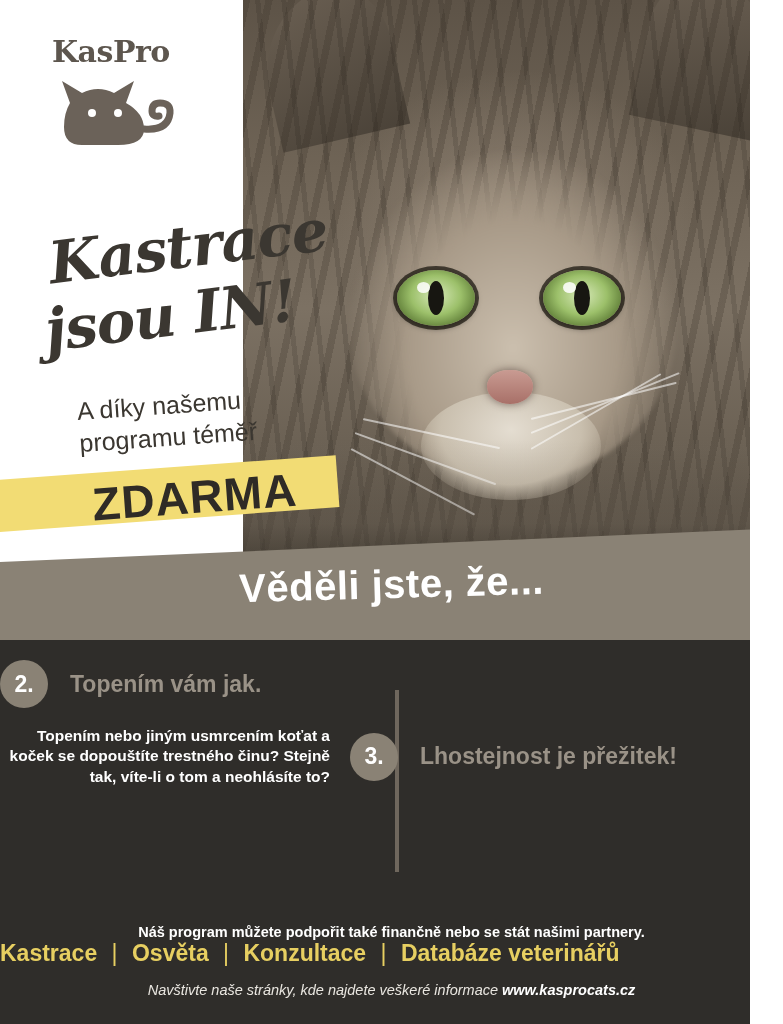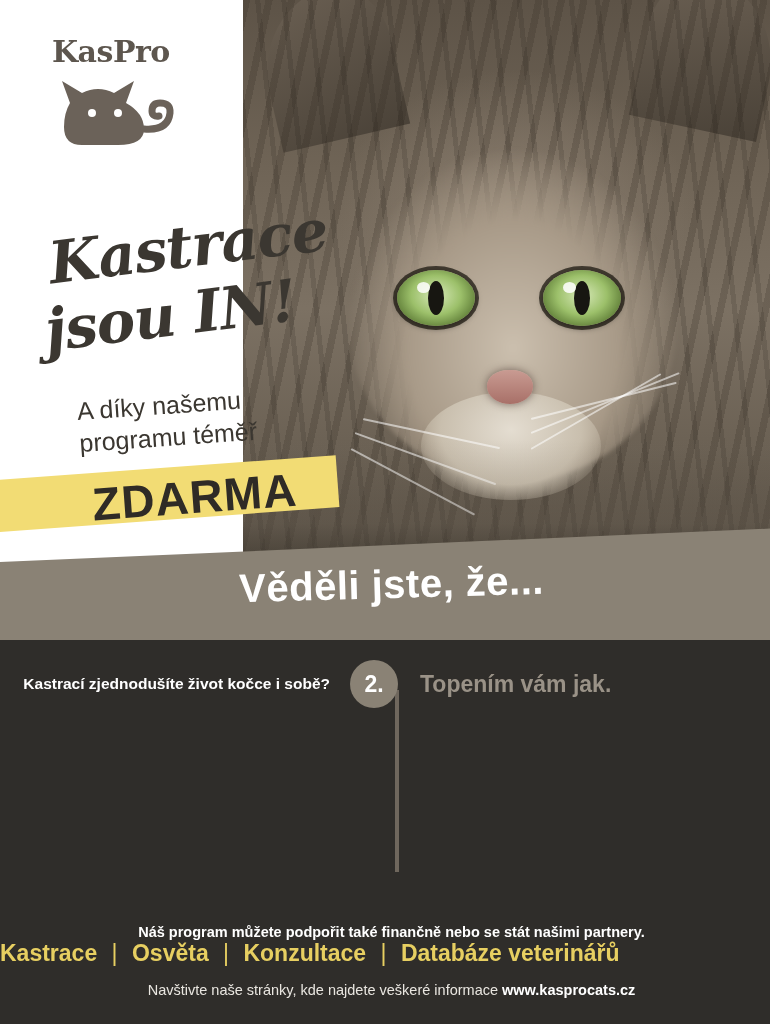--- a/index.html
+++ b/index.html
@@ -7,21 +7,20 @@
     width:783px;height:1024px;
     font-family:"Liberation Sans", sans-serif;
     background:#ffffff;
     overflow:hidden;
   }
   .poster{
     position:relative;
     width:750px;height:1024px;
     overflow:hidden;
     background:#ffffff;
-    padding-left:20px;
   }
 
   
   .photo-area{
     position:absolute;left:0;top:0;width:783px;height:560px;
     background:#ffffff;
     overflow:hidden;
   }
   .cat-photo{
     position:absolute;right:0;top:0;width:540px;height:560px;
@@ -140,21 +139,21 @@
     position:absolute;left:0;top:924px;width:783px;text-align:center;
     font-size:14.5px;font-weight:bold;color:#ffffff;
   }
   .links{
     position:absolute;left:0;top:940px;width:783px;text-align:left;
     font-size:23px;font-weight:bold;color:#e7cf61;
   }
   .links .sep{color:#e7cf61;padding:0 8px;font-weight:400;}
   .visit{
     position:absolute;left:0;top:982px;width:783px;text-align:center;
-    font-size:14.5px;color:#e9e6e0;
+    font-size:14.5px;color:#e9e6e0;font-style:italic;
   }
   .visit b{color:#ffffff;}
 </style>
 </head>
 <body>
 
 <div class="poster">
 
   <div class="photo-area">
     <div class="cat-photo">
@@ -211,25 +210,29 @@
   <div class="grey-band"></div>
   <div class="band-title">Věděli jste, že...</div>
 
   <div class="dark"></div>
   <div class="connector"></div>
 
   <div class="facts">
 
 
     <div class="fact">
-      <div class="q">Kastrací zjednodušíte život kočce i sobě?</div>
       <div class="num">2.</div>
       <div class="a">Topením vám jak.</div>
     </div>
 
+    <div class="fact">
+      <div class="q">Topením nebo jiným usmrcením koťat a koček se dopouštíte trestného činu? Stejně tak, víte-li o tom a neohlásíte to?</div>
+      <div class="num">3.</div>
+      <div class="a">Lhostejnost je přežitek!</div>
+    </div>
 
   </div>
 
   <div class="support">Náš program můžete podpořit také finančně nebo se stát našimi partnery.</div>
 
   <div class="links">
     <span>Kastrace</span>
     <span class="sep">|</span>
     <span>Osvěta</span>
     <span class="sep">|</span>

